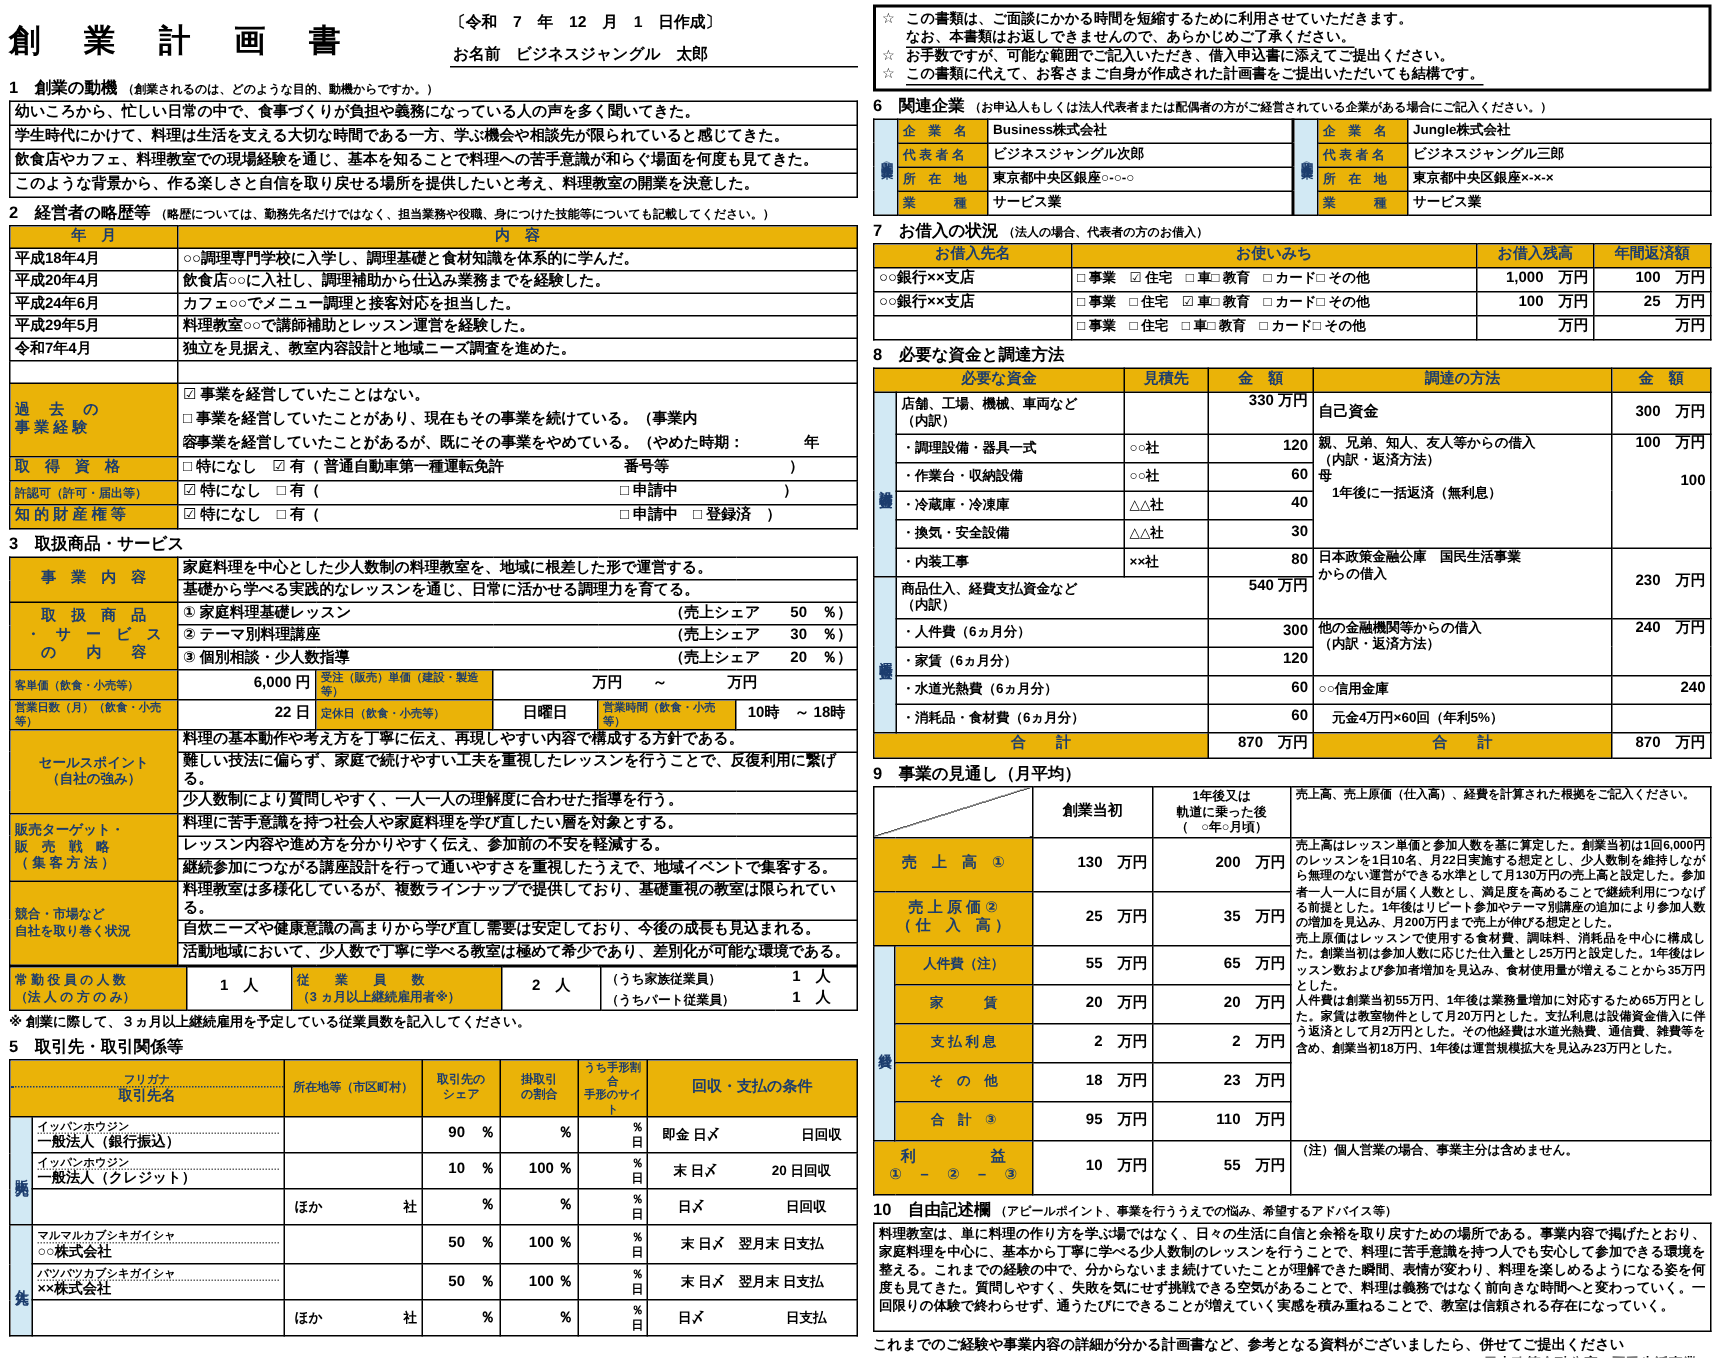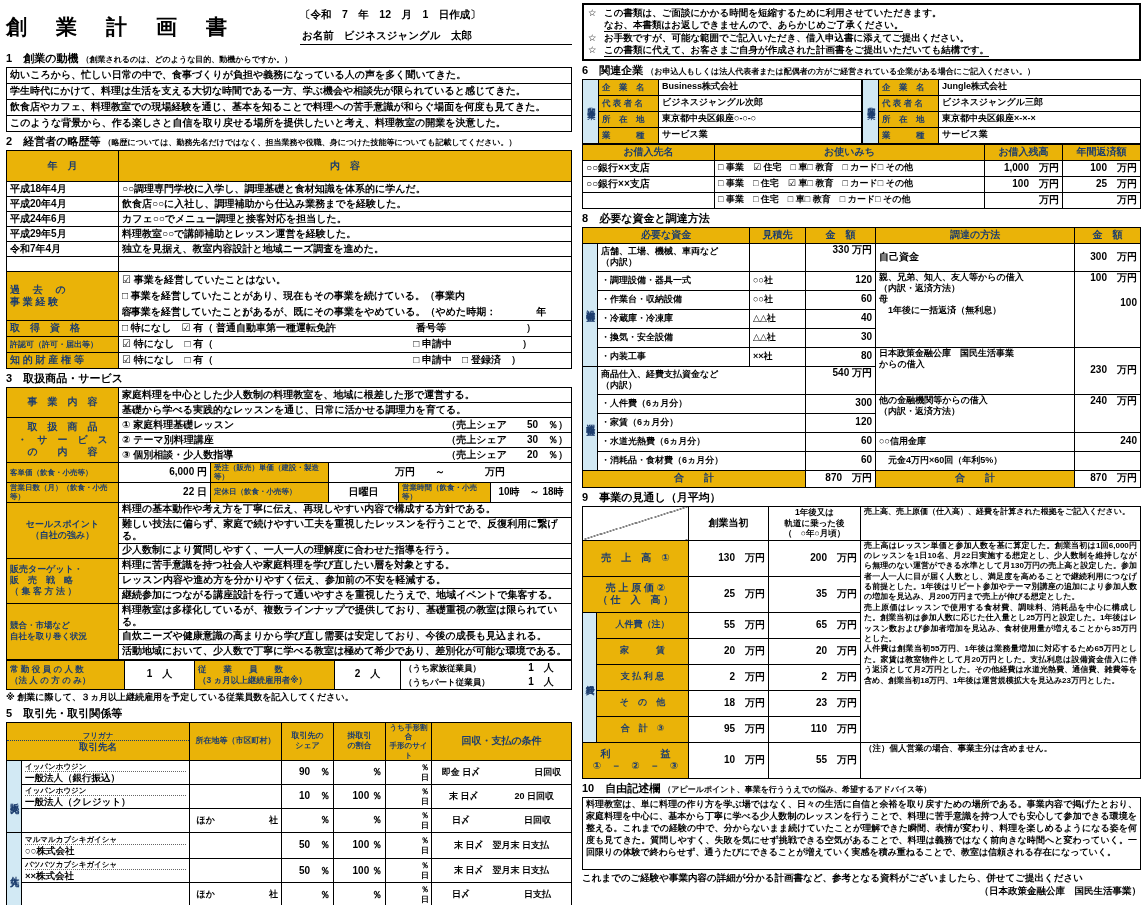--- a/index.html
+++ b/index.html
@@ -86,21 +86,21 @@
       <span>2</span>　<span>経営者の略歴等</span>
       <span class="note">（略歴については、勤務先名だけではなく、担当業務や役職、身につけた技能等についても記載してください。）</span>
     </div>
     <table>
       <colgroup>
           <col style="width:112px">
           <col>
         </colgroup>
       <tbody>
           <tr>
-        <td class="lbl c" style="height:31px">年　月</td>
+        <td class="lbl c" style="height:15px">年　月</td>
         <td class="lbl c">内　容</td>
       </tr>
       <tr>
             <td style="height:15px">平成18年4月</td>
             <td>○○調理専門学校に入学し、調理基礎と食材知識を体系的に学んだ。</td>
           </tr>
       <tr>
             <td style="height:15px">平成20年4月</td>
             <td>飲食店○○に入社し、調理補助から仕込み業務までを経験した。</td>
           </tr>
@@ -461,20 +461,24 @@
               <td class="s9">東京都中央区銀座×-×-×</td>
             </tr>
         <tr>
               <td class="lbl s85" style="height:16px">業　　　種</td>
               <td class="s9">サービス業</td>
             </tr>
       </tbody>
         </table>
     </div>
 
+    <div class="sec">
+      <span>7</span>　<span>お借入の状況</span>
+      <span class="note">（法人の場合、代表者の方のお借入）</span>
+    </div>
     <table>
       <colgroup>
           <col style="width:132px">
           <col>
           <col style="width:78px">
           <col style="width:78px">
         </colgroup>
       <tbody>
           <tr>
         <td class="lbl c" style="height:16px">お借入先名</td>

